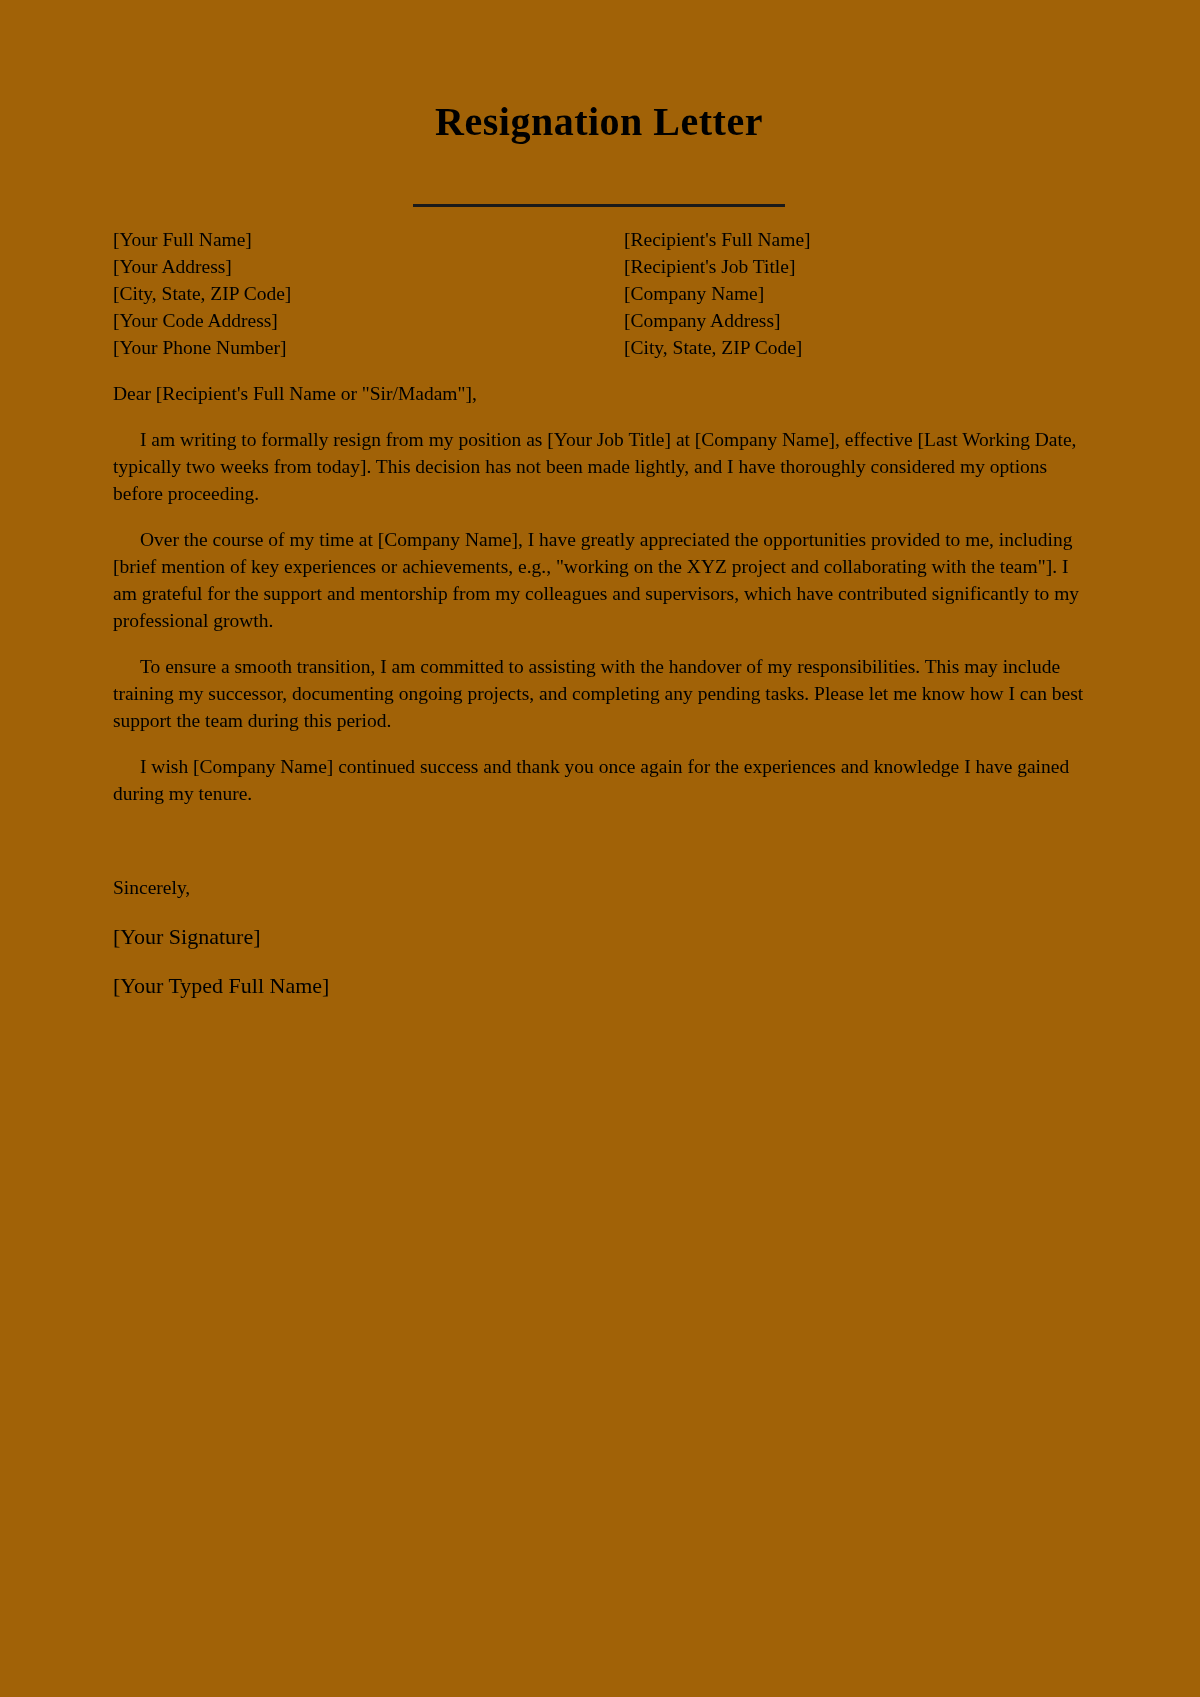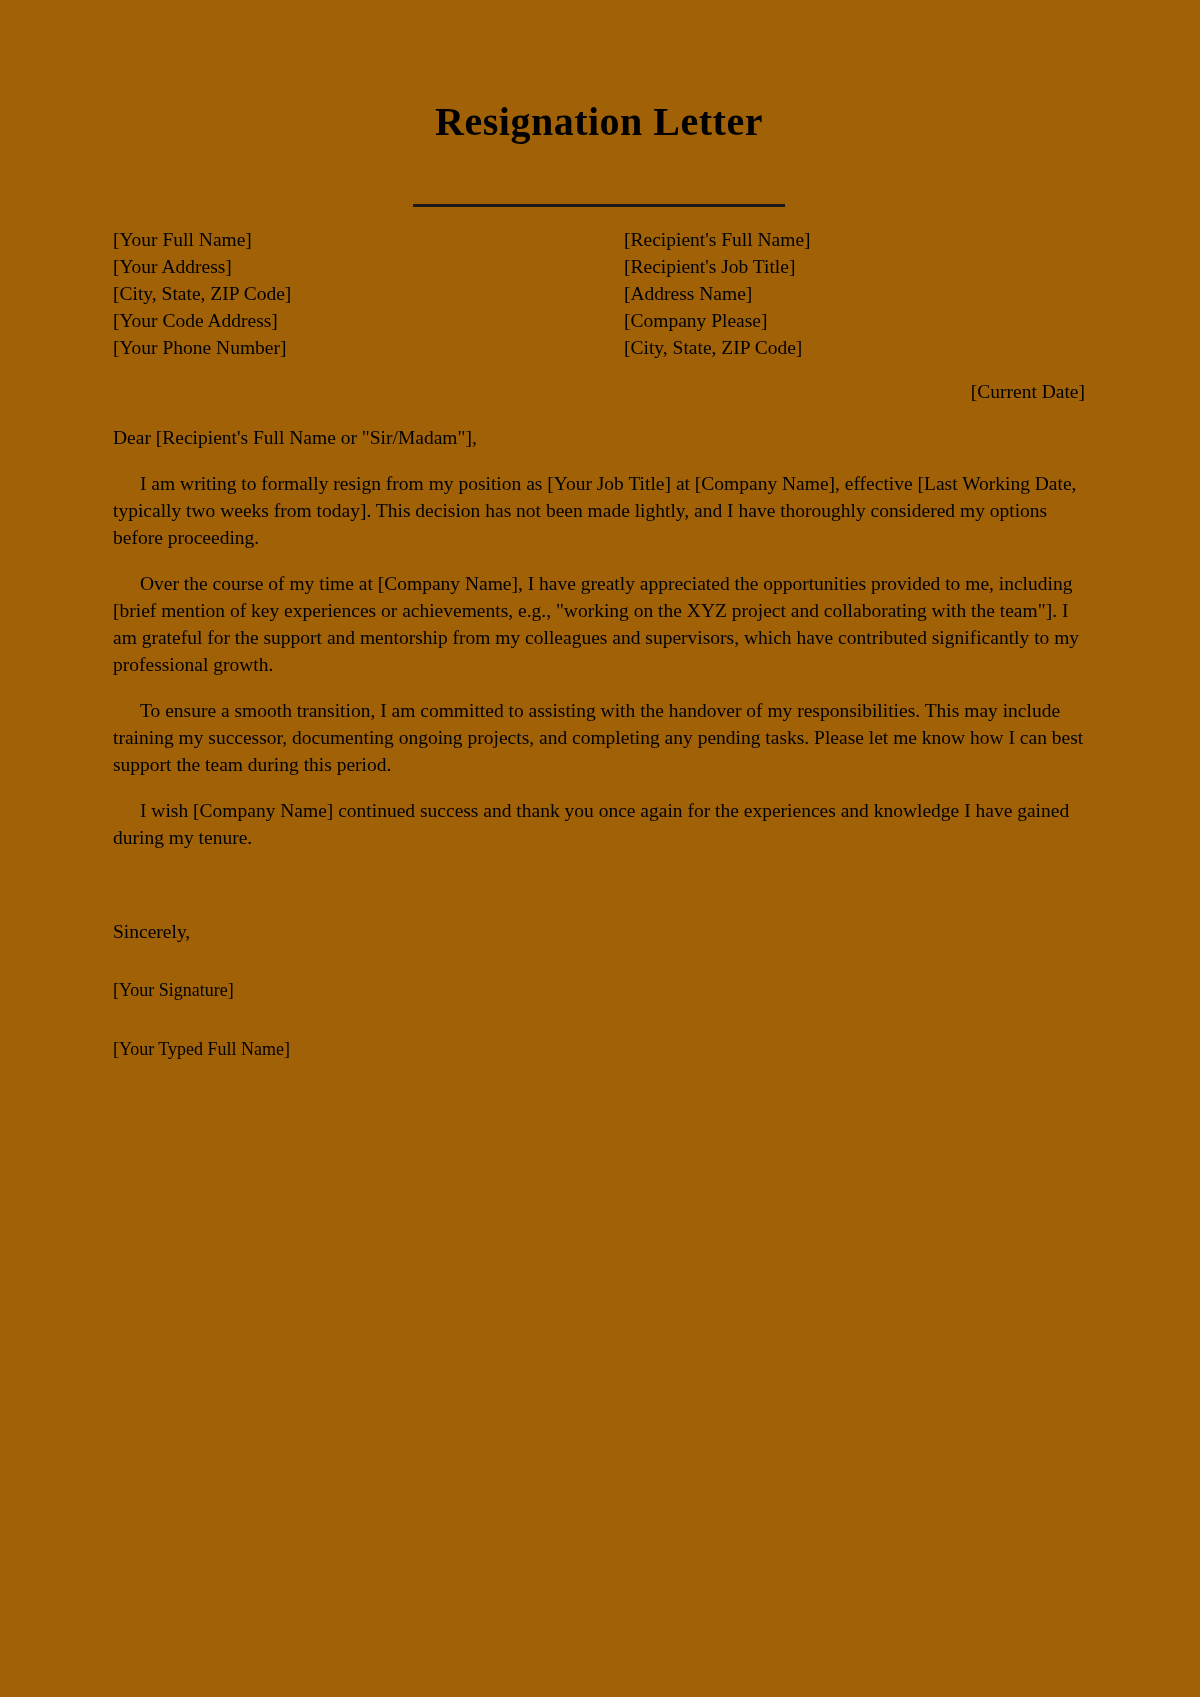--- a/index.html
+++ b/index.html
@@ -57,22 +57,22 @@
     line-height: 27px;
     text-indent: 27px;
     text-align: left;
   }
   .closing {
     margin-top: 67px;
     font-size: 19.5px;
     line-height: 27px;
   }
   .sig-line {
-    margin-top: 32px;
-    font-size: 18px;
+    margin-top: 22px;
+    font-size: 22px;
     line-height: 27px;
   }
 </style>
 </head>
 <body>
 
 <div class="page">
 
   <h1 class="doc-title">Resignation Letter</h1>
 
@@ -82,27 +82,26 @@
     <div class="address-col-sender">
       <div>[Your Full Name]</div>
       <div>[Your Address]</div>
       <div>[City, State, ZIP Code]</div>
       <div>[Your Code Address]</div>
       <div>[Your Phone Number]</div>
     </div>
     <div class="address-col-recipient">
       <div>[Recipient's Full Name]</div>
       <div>[Recipient's Job Title]</div>
-      <div>[Address Name]</div>
-      <div>[Company Please]</div>
+      <div>[Company Name]</div>
+      <div>[Company Address]</div>
       <div>[City, State, ZIP Code]</div>
     </div>
   </div>
 
-  <div class="date-line">[Current Date]</div>
 
   <div class="salutation">Dear [Recipient's Full Name or "Sir/Madam"],</div>
 
   <p class="body-para">I am writing to formally resign from my position as [Your Job Title] at [Company Name], effective [Last Working Date, typically two weeks from today]. This decision has not been made lightly, and I have thoroughly considered my options before proceeding.</p>
   <p class="body-para">Over the course of my time at [Company Name], I have greatly appreciated the opportunities provided to me, including [brief mention of key experiences or achievements, e.g., "working on the XYZ project and collaborating with the team"]. I am grateful for the support and mentorship from my colleagues and supervisors, which have contributed significantly to my professional growth.</p>
   <p class="body-para">To ensure a smooth transition, I am committed to assisting with the handover of my responsibilities. This may include training my successor, documenting ongoing projects, and completing any pending tasks. Please let me know how I can best support the team during this period.</p>
   <p class="body-para">I wish [Company Name] continued success and thank you once again for the experiences and knowledge I have gained during my tenure.</p>
 
   <div class="closing">Sincerely,</div>
 

